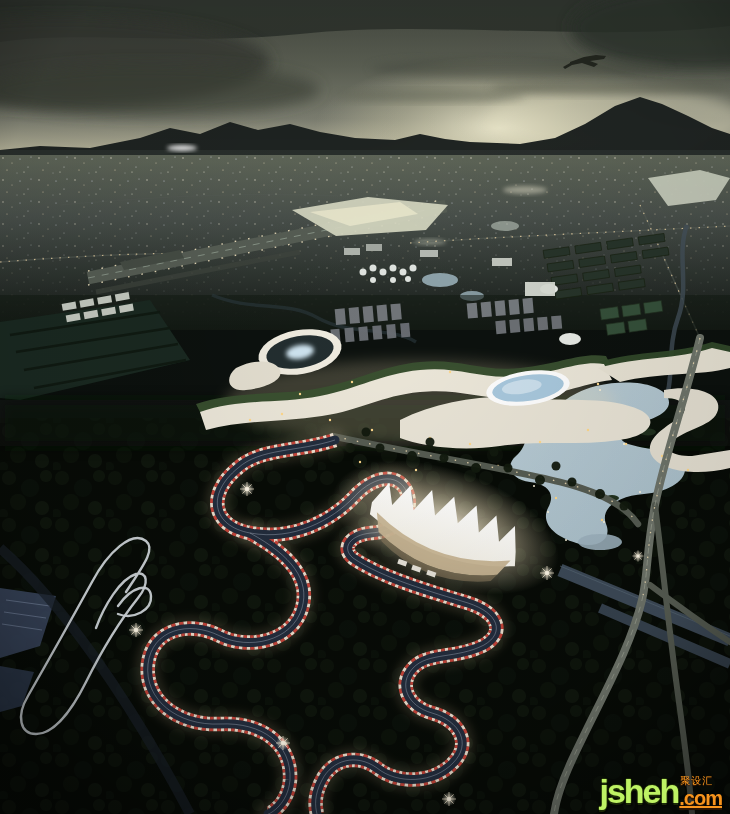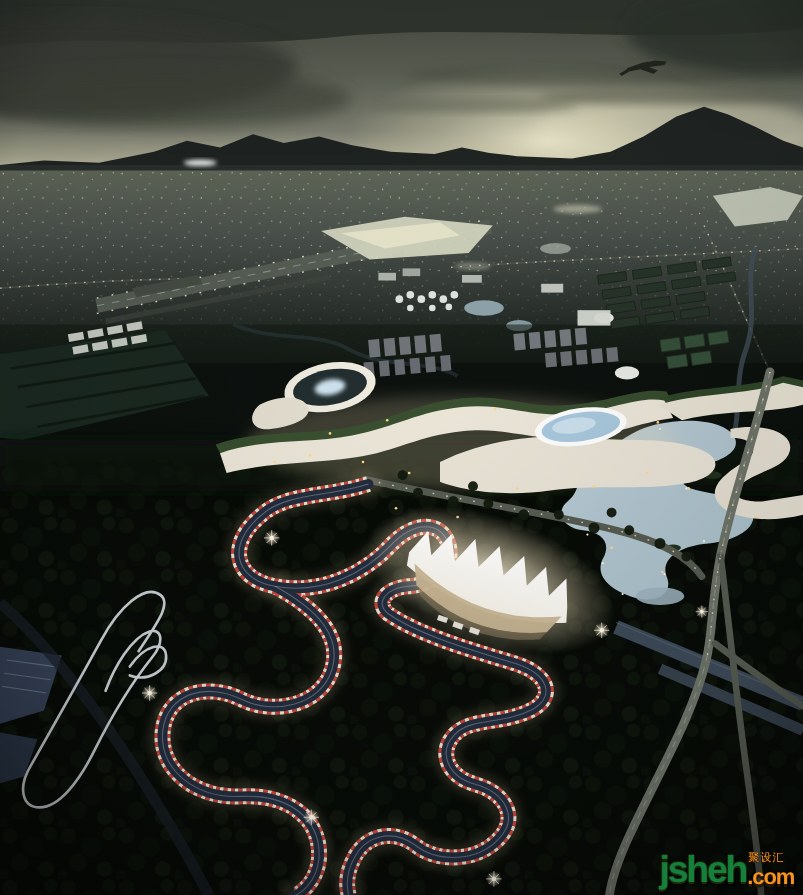--- a/index.html
+++ b/index.html
@@ -18,27 +18,27 @@
   .hw2      {fill:none;stroke:#565c52;stroke-linecap:round;}
   .hw-mid   {fill:none;stroke:#a9af9f;stroke-width:1;stroke-dasharray:6 6;stroke-opacity:.55;}
   .hw-l     {fill:none;stroke:#ffe9bc;stroke-width:1.3;stroke-dasharray:1.5 11;stroke-opacity:.8;}
   .st       {fill:none;stroke:#5a615a;stroke-width:1.6;stroke-opacity:.5;}
   .st-l     {fill:none;stroke:#ffe3b0;stroke-width:1.2;stroke-dasharray:1.5 7;stroke-opacity:.75;}
   .kart     {fill:none;stroke:#d4dade;stroke-width:2.4;stroke-opacity:.95;stroke-linejoin:round;stroke-linecap:round;}
 
   
   .wm{position:absolute;right:8px;bottom:6px;display:flex;align-items:flex-end;line-height:1;
       user-select:none;}
-  .wm-brand{font-size:34px;font-weight:bold;letter-spacing:-2px;color:#15803d;
+  .wm-brand{font-size:34px;font-weight:bold;letter-spacing:-2px;color:#bef264;
       text-shadow:0 2px 0 #1c2a06,1px 0 0 #1c2a06,-1px 0 0 #1c2a06,0 -1px 0 #1c2a06,2px 3px 2px rgba(0,0,0,.6);}
   .wm-right{position:relative;margin-left:1px;}
   .wm-badge{position:absolute;top:-12px;left:1px;font-size:10px;font-weight:normal;color:#ff9a1e;
       letter-spacing:1px;white-space:nowrap;text-shadow:0 1px 1px #3a1400;}
   .wm-tld{font-size:20px;font-weight:bold;color:#f7941d;letter-spacing:-1px;
-      text-shadow:0 2px 0 #2a1402,1px 1px 2px rgba(0,0,0,.7);}
+      text-shadow:0 2px 0 #2a1402,1px 1px 2px rgba(0,0,0,.7);text-decoration:underline;}
 </style>
 </head>
 <body>
 
 <div class="stage">
 <svg viewBox="0 0 730 814" width="730" height="814">
   <defs>
     <linearGradient id="skyG" x1="0" y1="0" x2="0" y2="1">
       <stop offset="0" stop-color="#43473f"></stop>
       <stop offset=".38" stop-color="#5c6054"></stop>

